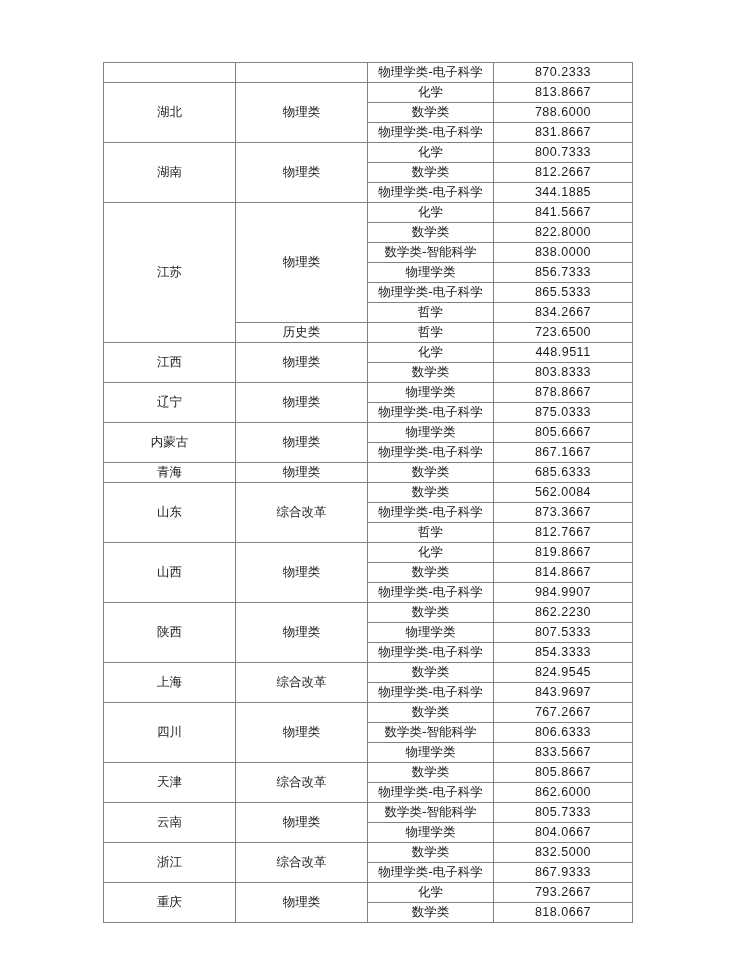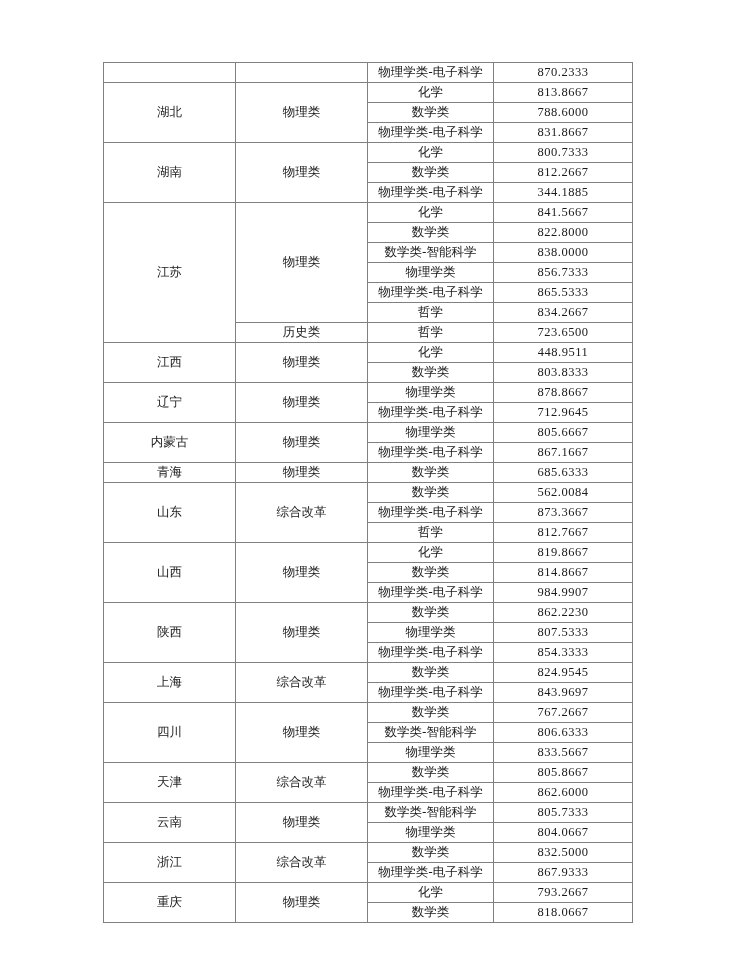--- a/index.html
+++ b/index.html
@@ -33,21 +33,21 @@
     padding: 0;
     text-align: center;
     vertical-align: middle;
     font-size: 12.5px;
     line-height: 1;
     color: #1a1a1a;
     overflow: hidden;
     white-space: nowrap;
   }
   td.score-cell {
-    font-family: Liberation Serif, serif;
+    font-family: Liberation Sans, sans-serif;
     font-size: 13.5px;
     letter-spacing: 0.5px;
   }
 </style>
 </head>
 <body>
 
 <div class="page">
   <table class="score-table">
     <colgroup>
@@ -133,21 +133,21 @@
           <td class="score-cell">803.8333</td>
         </tr>
         <tr>
           <td rowspan="2">辽宁</td>
           <td rowspan="2">物理类</td>
           <td>物理学类</td>
           <td class="score-cell">878.8667</td>
         </tr>
         <tr>
           <td>物理学类-电子科学</td>
-          <td class="score-cell">712.9645</td>
+          <td class="score-cell">875.0333</td>
         </tr>
         <tr>
           <td rowspan="2">内蒙古</td>
           <td rowspan="2">物理类</td>
           <td>物理学类</td>
           <td class="score-cell">805.6667</td>
         </tr>
         <tr>
           <td>物理学类-电子科学</td>
           <td class="score-cell">867.1667</td>

